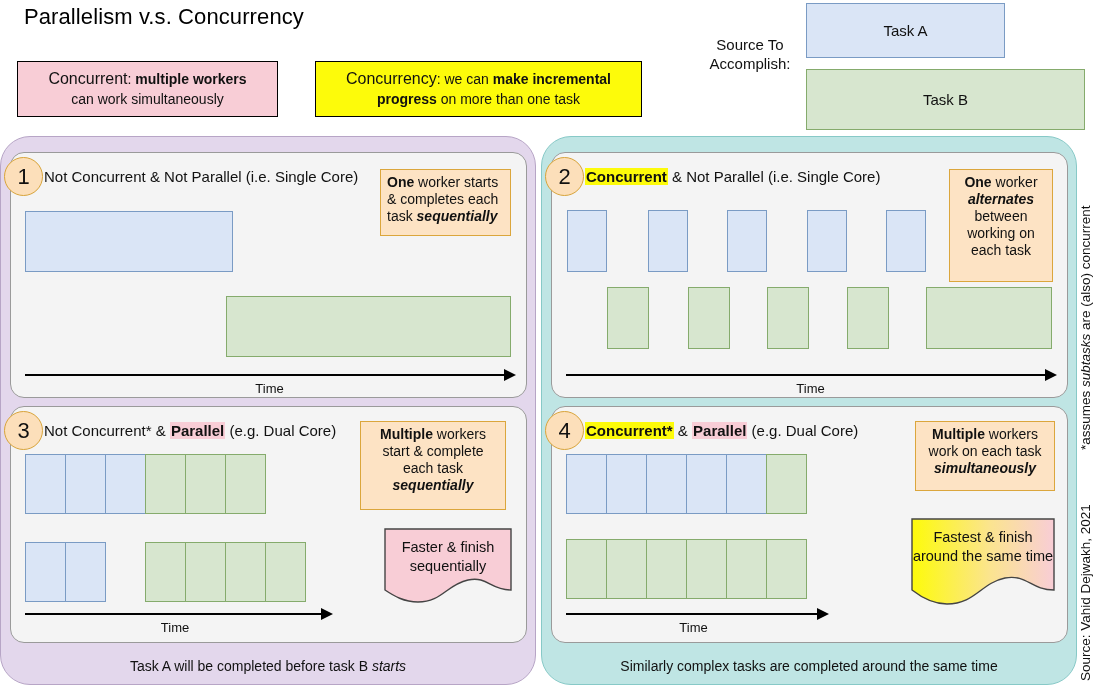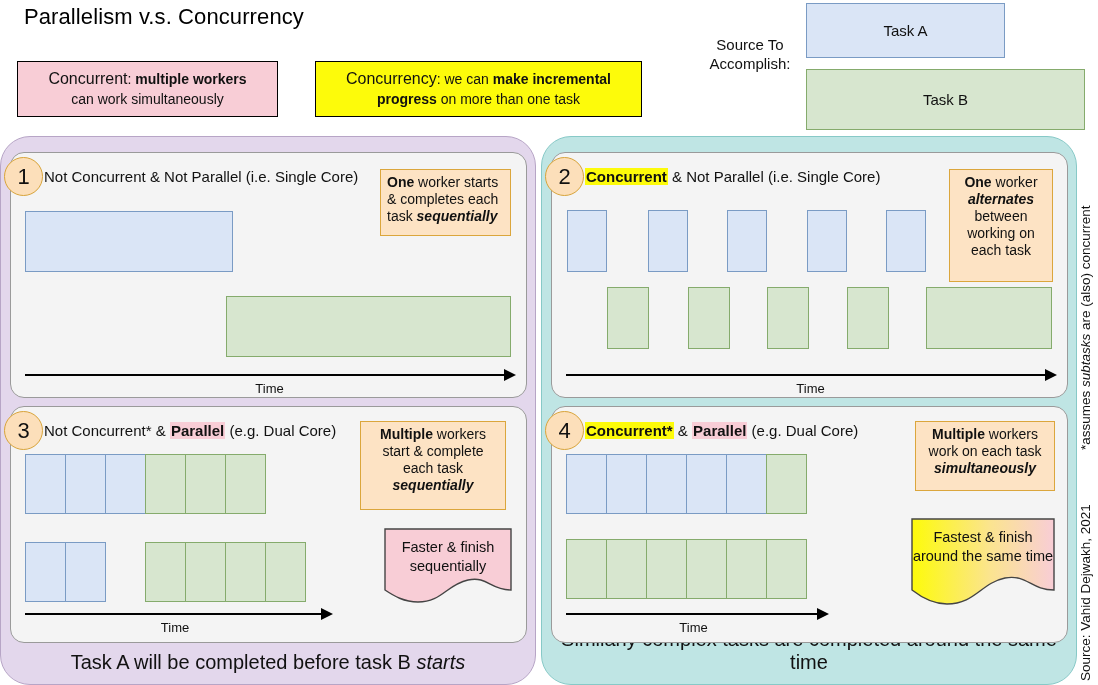--- a/index.html
+++ b/index.html
@@ -74,21 +74,21 @@
   }
   #group-right{
     left:541px;top:136px;width:536px;height:549px;
     background:#bfe5e4;
     border:1px solid #87c9c7;
   }
   .group-caption{
     position:absolute;
     left:0;right:0;bottom:10px;
     text-align:center;
-    font-size:20px;
+    font-size:14px;
   }
 
   
   .panel{
     box-sizing:border-box;
     background:#f4f4f4;
     border:1px solid #9a9a9a;
     border-radius:14px;
   }
   #panel-1{left:10px;top:152px;width:517px;height:246px;}

